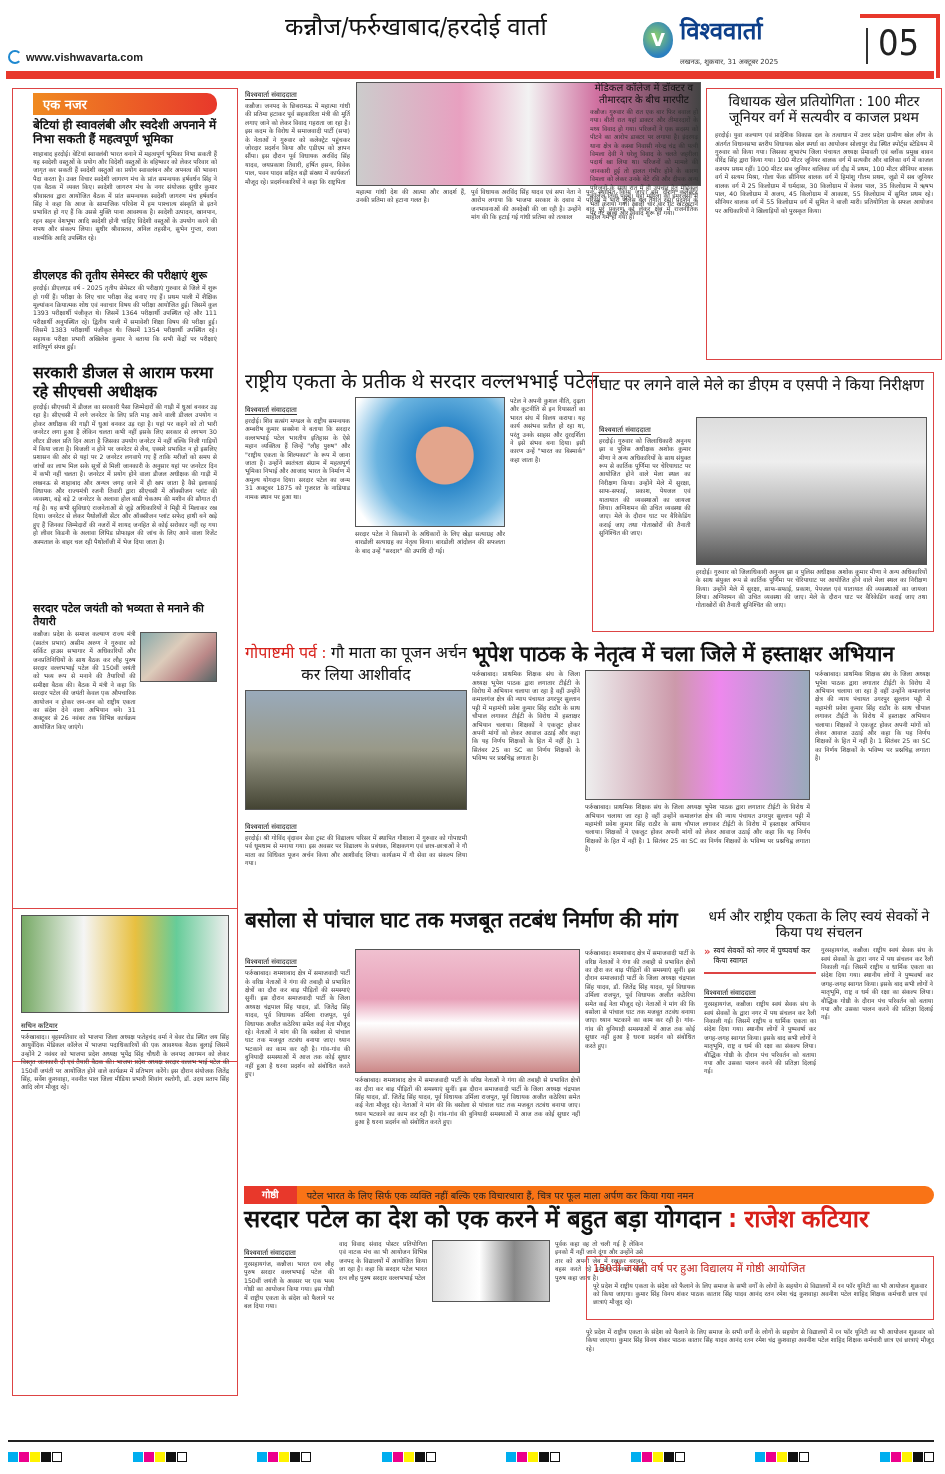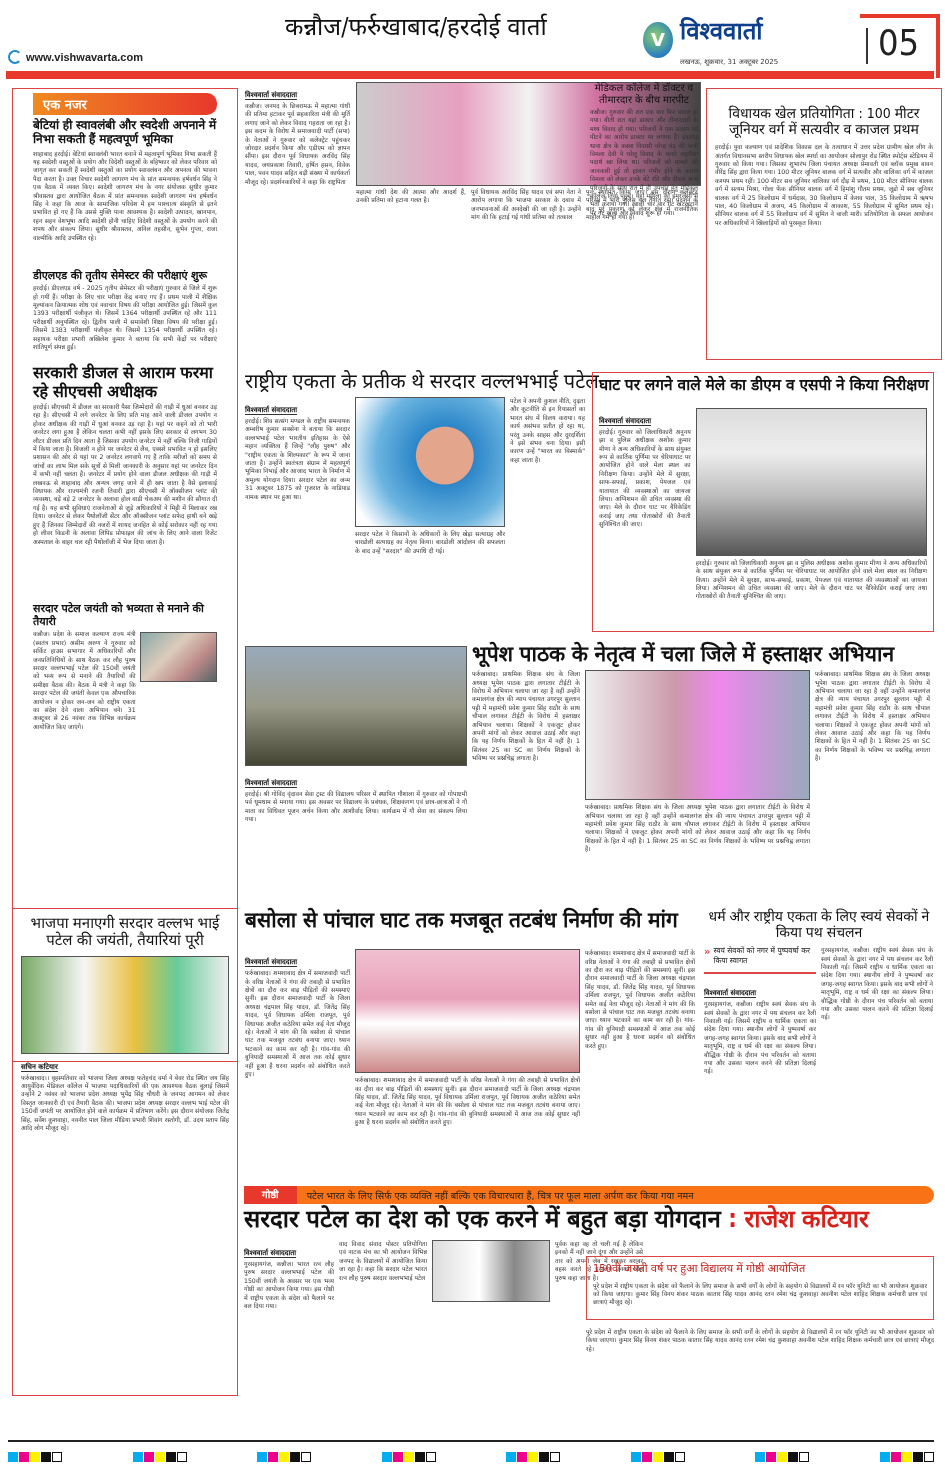--- a/index.html
+++ b/index.html
@@ -1,19 +1,19 @@
 <!DOCTYPE html>
 <html><head>
 <meta charset="utf-8">
 <style>
 *{box-sizing:border-box;margin:0;padding:0}
 body{width:945px;height:1474px;background:#fff;font-family:"DejaVu Sans",sans-serif;color:#222;position:relative;overflow:hidden}
 .abs{position:absolute}
 .txt{font-size:6.2px;line-height:8.4px;color:#333;text-align:justify;overflow:hidden}
-.by{font-size:7px;font-weight:bold;border-bottom:1px solid #333;display:inline-block;margin-bottom:2px;color:#111}
+.by{font-size:7px;font-weight:normal;border-bottom:1px solid #333;display:inline-block;margin-bottom:2px;color:#111}
 .photo{background:linear-gradient(135deg,#8aa 0%,#dcb 40%,#b88 70%,#566 100%);border:1px solid #555}
 .box-red{border:1.5px solid #d44}
 .hl{font-family:"DejaVu Sans Condensed","DejaVu Sans",sans-serif;color:#111;font-weight:bold;line-height:1.15}
 .red{color:#d8201a}
 </style>
 </head>
 <body>
 
 <div class="abs" style="left:0;top:0;width:945px;height:78px;">
   <div class="abs" style="left:8px;top:50px;width:14px;height:14px;border-radius:50%;border:2.5px solid #1e88d0;border-right-color:transparent"></div>
@@ -58,74 +58,76 @@
       </div>
     </div>
   </div>
 </div>
 
 <div class="abs" style="left:590px;top:82px;width:108px;height:280px">
   <div class="hl" style="font-size:10px;font-weight:normal;text-align:center;margin-bottom:3px">मेडिकल कॉलेज में डॉक्टर व तीमारदार के बीच मारपीट</div>
   <div class="txt" style="height:238px">कन्नौज। गुरुवार की रात एक बार फिर बवाल हो गया। बीती रात यहां डाक्टर और तीमारदारों के मध्य विवाद हो गया। परिजनों ने एक सदस्य को पीटने का आरोप डाक्टर पर लगाया है। इंदरगढ़ थाना क्षेत्र के कस्बा निवासी नरेन्द्र चंद्र की पत्नी विमला देवी ने घरेलू विवाद के चलते जहरीला पदार्थ खा लिया था। परिजनों को मामले की जानकारी हुई तो हालत गंभीर होने के कारण विमला को लेकर उनके बेटे रवि और दीपक अन्य परिजनों के साथ रात में ही उपचार हेतु मेडिकल कॉलेज तिर्वा पहुंचे। यहां महिला को इमरजेंसी में भर्ती कराया गया। खाली चार बार गेट खटखटाने पर गेट खुला और विवाद शुरू हो गया।</div>
 </div>
 
-<div class="abs box-red" style="left:706px;top:88px;width:236px;height:272px;padding:16px 8px">
+<div class="abs box-red" style="left:706px;top:88px;width:236px;height:272px;padding:4px 8px">
   <div class="hl" style="font-size:14px;font-weight:normal;text-align:center;margin-bottom:6px">विधायक खेल प्रतियोगिता : 100 मीटर जूनियर वर्ग में सत्यवीर व काजल प्रथम</div>
   <div class="txt" style="height:210px">हरदोई। युवा कल्याण एवं प्रादेशिक विकास दल के तत्वाधान में उत्तर प्रदेश ग्रामीण खेल लीग के अंतर्गत विधानसभा स्तरीय विधायक खेल स्पर्धा का आयोजन सोलापुर रोड स्थित स्पोर्ट्स स्टेडियम में गुरुवार को किया गया। जिसका शुभारंभ जिला पंचायत अध्यक्ष प्रेमावती एवं ब्लॉक प्रमुख बावन वीरेंद्र सिंह द्वारा किया गया। 100 मीटर जूनियर बालक वर्ग में सत्यवीर और बालिका वर्ग में काजल कश्यप प्रथम रहीं। 100 मीटर सब जूनियर बालिका वर्ग दौड़ में प्रथम, 100 मीटर सीनियर बालक वर्ग में सत्यम मिश्रा, गोला फेंक सीनियर बालक वर्ग में हिमांशु गौतम प्रथम, जूडो में सब जूनियर बालक वर्ग में 25 किलोग्राम में धर्मदास, 30 किलोग्राम में केशव पाल, 35 किलोग्राम में ऋषभ पाल, 40 किलोग्राम में अजय, 45 किलोग्राम में आकाश, 55 किलोग्राम में सुमित प्रथम रहे। सीनियर बालक वर्ग में 55 किलोग्राम वर्ग में सुमित ने बाजी मारी। प्रतियोगिता के सफल आयोजन पर अधिकारियों ने खिलाड़ियों को पुरस्कृत किया।</div>
 </div>
 
 <div class="abs" style="left:245px;top:370px;width:342px;height:260px">
   <div class="hl" style="font-size:20px;font-weight:normal;white-space:nowrap;margin-bottom:4px">राष्ट्रीय एकता के प्रतीक थे सरदार वल्लभभाई पटेल</div>
   <div style="display:flex;gap:5px">
     <div style="width:105px">
       <div class="by">विश्ववार्ता संवाददाता</div>
       <div class="txt" style="height:225px">हरदोई। शिव सत्संग मण्डल के राष्ट्रीय समन्वयक अम्बरीष कुमार सक्सेना ने बताया कि सरदार वल्लभभाई पटेल भारतीय इतिहास के ऐसे महान व्यक्तित्व हैं जिन्हें "लौह पुरुष" और "राष्ट्रीय एकता के शिल्पकार" के रूप में जाना जाता है। उन्होंने स्वतंत्रता संग्राम में महत्वपूर्ण भूमिका निभाई और आजाद भारत के निर्माण में अमूल्य योगदान दिया। सरदार पटेल का जन्म 31 अक्टूबर 1875 को गुजरात के नाडियाड नामक स्थान पर हुआ था।</div>
     </div>
     <div style="width:150px">
       <div class="photo" style="height:130px;background:radial-gradient(circle at 60% 45%,#e3a58c 25%,#2b86c8 26%,#6bb4e0 60%,#fff 90%)"></div>
       <div class="txt" style="height:100px;margin-top:3px">सरदार पटेल ने किसानों के अधिकारों के लिए खेड़ा सत्याग्रह और बारडोली सत्याग्रह का नेतृत्व किया। बारडोली आंदोलन की सफलता के बाद उन्हें "सरदार" की उपाधि दी गई।</div>
     </div>
     <div class="txt" style="width:75px;height:240px">पटेल ने अपनी कुशल नीति, दृढ़ता और कूटनीति से इन रियासतों का भारत संघ में विलय कराया। यह कार्य असंभव प्रतीत हो रहा था, परंतु उनके साहस और दूरदर्शिता ने इसे संभव बना दिया। इसी कारण उन्हें "भारत का बिस्मार्क" कहा जाता है।</div>
   </div>
 </div>
 
 <div class="abs box-red" style="left:592px;top:372px;width:342px;height:260px;padding:4px 6px">
-  <div class="hl" style="font-size:15.5px;font-weight:bold;white-space:nowrap;margin-bottom:13px">घाट पर लगने वाले मेले का डीएम व एसपी ने किया निरीक्षण</div>
+  <div class="hl" style="font-size:15.5px;font-weight:normal;white-space:nowrap;margin-bottom:22px">घाट पर लगने वाले मेले का डीएम व एसपी ने किया निरीक्षण</div>
   <div style="display:flex;gap:5px">
     <div style="width:92px">
       <div class="by">विश्ववार्ता संवाददाता</div>
       <div class="txt" style="height:200px">हरदोई। गुरुवार को जिलाधिकारी अनुनय झा व पुलिस अधीक्षक अशोक कुमार मीणा ने अन्य अधिकारियों के साथ संयुक्त रूप से कार्तिक पूर्णिमा पर चेरियाघाट पर आयोजित होने वाले मेला स्थल का निरीक्षण किया। उन्होंने मेले में सुरक्षा, साफ-सफाई, प्रकाश, पेयजल एवं यातायात की व्यवस्थाओं का जायजा लिया। अग्निशमन की उचित व्यवस्था की जाए। मेले के दौरान घाट पर बैरिकेडिंग कराई जाए तथा गोताखोरों की तैनाती सुनिश्चित की जाए।</div>
     </div>
     <div style="width:232px">
       <div class="photo" style="height:148px;background:linear-gradient(180deg,#ddd,#eee 30%,#bbb 60%,#555)"></div>
       <div class="txt" style="height:64px;margin-top:3px">हरदोई। गुरुवार को जिलाधिकारी अनुनय झा व पुलिस अधीक्षक अशोक कुमार मीणा ने अन्य अधिकारियों के साथ संयुक्त रूप से कार्तिक पूर्णिमा पर चेरियाघाट पर आयोजित होने वाले मेला स्थल का निरीक्षण किया। उन्होंने मेले में सुरक्षा, साफ-सफाई, प्रकाश, पेयजल एवं यातायात की व्यवस्थाओं का जायजा लिया। अग्निशमन की उचित व्यवस्था की जाए। मेले के दौरान घाट पर बैरिकेडिंग कराई जाए तथा गोताखोरों की तैनाती सुनिश्चित की जाए।</div>
     </div>
   </div>
 </div>
 
 <div class="abs" style="left:245px;top:642px;width:222px;height:262px">
+  <div class="hl" style="font-size:16px;font-weight:normal;text-align:center;line-height:22px">
+    <span class="red">गोपाष्टमी पर्व :</span><span> गौ माता का पूजन अर्चन कर लिया आशीर्वाद</span>
+  </div>
   <div class="photo" style="height:120px;margin:4px 0;background:linear-gradient(180deg,#9ab 0%,#998 50%,#443 100%)"></div>
   <div class="by">विश्ववार्ता संवाददाता</div>
   <div class="txt" style="height:72px">हरदोई। श्री गोविंद वृंदावन सेवा ट्रस्ट की विद्यालय परिसर में स्थापित गौशाला में गुरुवार को गोपाष्टमी पर्व धूमधाम से मनाया गया। इस अवसर पर विद्यालय के प्रबंधक, शिक्षकगण एवं छात्र-छात्राओं ने गौ माता का विधिवत पूजन अर्चन किया और आशीर्वाद लिया। कार्यक्रम में गौ सेवा का संकल्प लिया गया।</div>
 </div>
 
 <div class="abs" style="left:472px;top:642px;width:462px;height:262px">
   <div class="hl" style="font-size:21px;white-space:nowrap;margin-bottom:4px">भूपेश पाठक के नेतृत्व में चला जिले में हस्ताक्षर अभियान</div>
   <div style="display:flex;gap:5px">
     <div class="txt" style="width:108px;height:226px">फर्रुखाबाद। प्राथमिक शिक्षक संघ के जिला अध्यक्ष भूपेश पाठक द्वारा लगातार टीईटी के विरोध में अभियान चलाया जा रहा है वहीं उन्होंने कमालगंज क्षेत्र की न्याय पंचायत उगरपुर सुल्तान पट्टी में महामंत्री प्रवेश कुमार सिंह राठौर के साथ चौपाल लगाकर टीईटी के विरोध में हस्ताक्षर अभियान चलाया। शिक्षकों ने एकजुट होकर अपनी मांगों को लेकर आवाज उठाई और कहा कि यह निर्णय शिक्षकों के हित में नहीं है। 1 सितंबर 25 का SC का निर्णय शिक्षकों के भविष्य पर प्रश्नचिह्न लगाता है।</div>
     <div style="width:225px">
       <div class="photo" style="height:130px;background:linear-gradient(90deg,#eee,#c9a 40%,#e8e 60%,#9ab)"></div>
       <div class="txt" style="height:92px;margin-top:3px">फर्रुखाबाद। प्राथमिक शिक्षक संघ के जिला अध्यक्ष भूपेश पाठक द्वारा लगातार टीईटी के विरोध में अभियान चलाया जा रहा है वहीं उन्होंने कमालगंज क्षेत्र की न्याय पंचायत उगरपुर सुल्तान पट्टी में महामंत्री प्रवेश कुमार सिंह राठौर के साथ चौपाल लगाकर टीईटी के विरोध में हस्ताक्षर अभियान चलाया। शिक्षकों ने एकजुट होकर अपनी मांगों को लेकर आवाज उठाई और कहा कि यह निर्णय शिक्षकों के हित में नहीं है। 1 सितंबर 25 का SC का निर्णय शिक्षकों के भविष्य पर प्रश्नचिह्न लगाता है।</div>
     </div>
     <div class="txt" style="width:115px;height:226px">फर्रुखाबाद। प्राथमिक शिक्षक संघ के जिला अध्यक्ष भूपेश पाठक द्वारा लगातार टीईटी के विरोध में अभियान चलाया जा रहा है वहीं उन्होंने कमालगंज क्षेत्र की न्याय पंचायत उगरपुर सुल्तान पट्टी में महामंत्री प्रवेश कुमार सिंह राठौर के साथ चौपाल लगाकर टीईटी के विरोध में हस्ताक्षर अभियान चलाया। शिक्षकों ने एकजुट होकर अपनी मांगों को लेकर आवाज उठाई और कहा कि यह निर्णय शिक्षकों के हित में नहीं है। 1 सितंबर 25 का SC का निर्णय शिक्षकों के भविष्य पर प्रश्नचिह्न लगाता है।</div>
   </div>
 </div>
 
 <div class="abs box-red" style="left:12px;top:908px;width:226px;height:488px;padding:6px 8px">
-  <div class="hl" style="font-size:15px;font-weight:normal;text-align:center;margin-bottom:6px">भाजपा मनाएगी सरदार वल्लभ भाई पटेल की जयंती, तैयारियां पूरी</div>
   <div class="photo" style="height:98px;background:linear-gradient(90deg,#7a6,#f5f5f5 30%,#e8c040 55%,#6c9 75%,#eee)"></div>
   <div class="by" style="margin-top:3px">सचिन कटियार</div>
   <div class="txt" style="height:320px">फर्रुखाबाद।। बृहस्पतिवार को भाजपा जिला अध्यक्ष फतेहचंद वर्मा ने बेवर रोड स्थित जय सिंह आयुर्वेदिक मेडिकल कॉलेज में भाजपा पदाधिकारियों की एक आवश्यक बैठक बुलाई जिसमें उन्होंने 2 नवंबर को भाजपा प्रदेश अध्यक्ष भूपेंद्र सिंह चौधरी के जनपद आगमन को लेकर विस्तृत जानकारी दी एवं तैयारी बैठक की। भाजपा प्रदेश अध्यक्ष सरदार वल्लभ भाई पटेल की 150वीं जयंती पर आयोजित होने वाले कार्यक्रम में प्रतिभाग करेंगे। इस दौरान संयोजक जितेंद्र सिंह, सर्वेश कुशवाहा, नवनीत पाल जिला मीडिया प्रभारी शिवांग रस्तोगी, डॉ. उदय प्रताप सिंह आदि लोग मौजूद रहे।</div>
 </div>
 
 <div class="abs" style="left:245px;top:908px;width:455px;height:270px">
   <div class="hl" style="font-size:21px;white-space:nowrap;margin-bottom:17px">बसोला से पांचाल घाट तक मजबूत तटबंध निर्माण की मांग</div>
   <div style="display:flex;gap:5px">
     <div style="width:105px">
       <div class="by">विश्ववार्ता संवाददाता</div>

